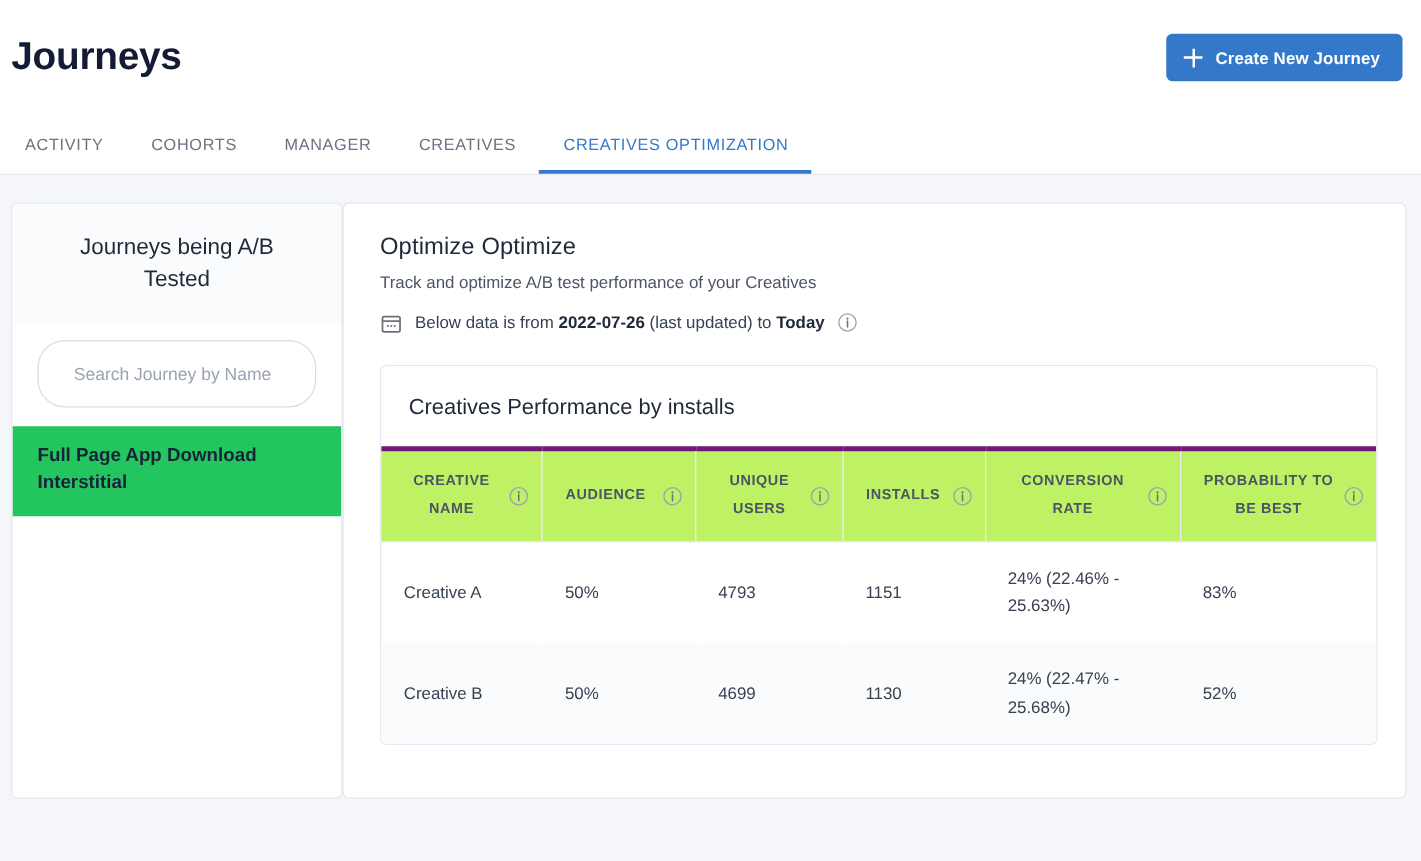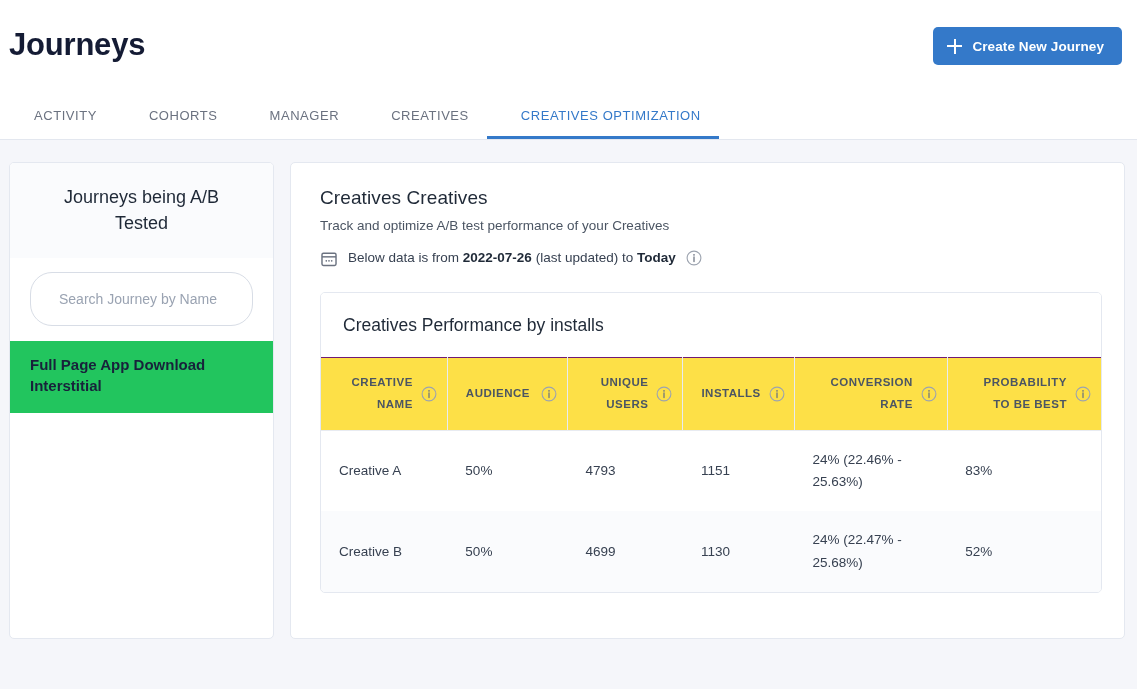--- a/index.html
+++ b/index.html
@@ -70,37 +70,36 @@
     left: 0;
     bottom: 0;
     display: flex;
     align-items: flex-end;
     height: 40px;
   }
   .tab {
     font-size: 13px;
     color: #6b7280;
     letter-spacing: 0.55px;
-    padding: 0 18px 13px 34px;
+    padding: 0 18px 13px 20px;
     cursor: pointer;
     white-space: nowrap;
     border-bottom: 3px solid transparent;
     background: none;
     border-left: none; border-right: none; border-top: none;
     font-family: "Liberation Sans", sans-serif;
   }
   .tab.active {
     color: #3479c9;
     border-bottom-color: #3479c9;
   }
 
   
   .content {
     display: flex;
-    gap: 16px;
     padding: 22px 12px 0 9px;
     align-items: flex-start;
   }
 
   
   .sidebar {
     width: 265px;
     flex: 0 0 265px;
     background: #ffffff;
     border: 1px solid #e4e8f0;
@@ -207,25 +206,25 @@
     color: #1f2937;
     padding: 22px 22px 21px 22px;
     background: #ffffff;
   }
   table {
     width: 100%;
     border-collapse: collapse;
     table-layout: fixed;
   }
   thead th {
-    background: #fde047;
-    border-top: 1px solid #701a75;
+    background: #bef264;
+    border-top: 4px solid #701a75;
     border-bottom: 1px solid #e8ebf1;
     border-right: 1px solid #e8ebf1;
-    text-align: right;
+    text-align: center;
     vertical-align: middle;
     padding: 14px 10px 14px 18px;
     height: 66px;
   }
   thead th:last-child { border-right: none; }
   .th-inner {
     display: flex;
     align-items: center;
     justify-content: space-between;
     gap: 8px;
@@ -289,21 +288,21 @@
         </span>
       </div>
     </div>
 
     <div class="journey-item">
       <div class="journey-name">Full Page App Download Interstitial</div>
     </div>
   </div>
 
   <div class="main-card">
-    <div class="main-title">Creatives Creatives</div>
+    <div class="main-title">Optimize Optimize</div>
     <div class="main-sub">Track and optimize A/B test performance of your Creatives</div>
 
     <div class="date-line">
       <span class="cal-icon">
         <svg width="18" height="18" viewBox="0 0 20 20" fill="none" stroke="#6b7280" stroke-width="1.6">
           <rect x="2.2" y="3.6" width="15.6" height="13.6" rx="1.6"></rect>
           <line x1="2.2" y1="7.6" x2="17.8" y2="7.6"></line>
           <circle cx="7" cy="12" r="0.95" fill="#6b7280" stroke="none"></circle>
           <circle cx="10" cy="12" r="0.95" fill="#6b7280" stroke="none"></circle>
           <circle cx="13" cy="12" r="0.95" fill="#6b7280" stroke="none"></circle>

